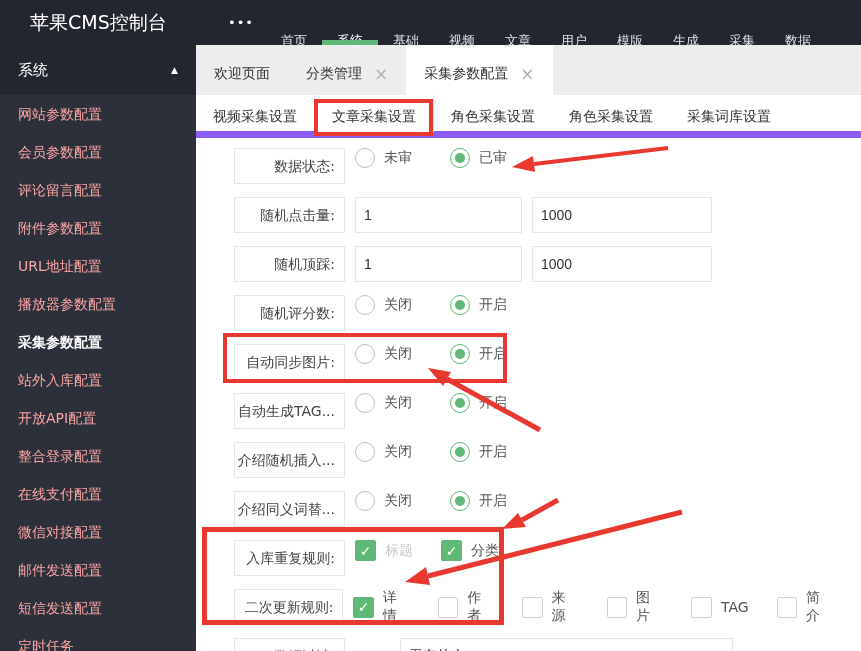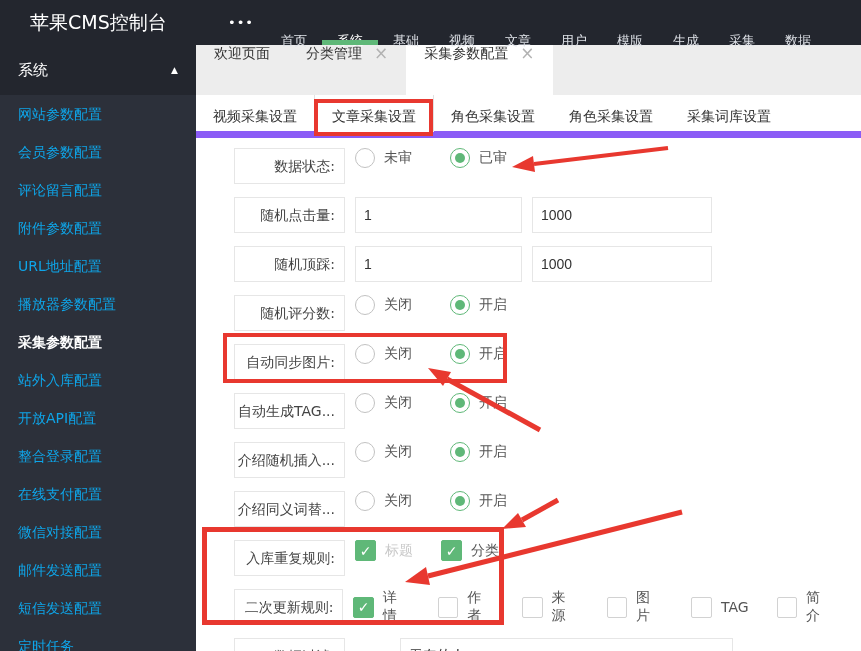--- a/index.html
+++ b/index.html
@@ -14,28 +14,28 @@
   .topnav .nav-item { position:relative; padding:18px 15px; line-height:45px; font-size:13px; color:#dfe2e8; cursor:pointer; white-space:nowrap; }
   .topnav .nav-item.active { color:#fff; }
   .topnav .nav-item.active::after { content:""; position:absolute; left:0; right:0; bottom:0; height:5px; background:#5FB878; }
 
   
   .layout { display:flex; width:861px; height:606px; }
   .sidebar { width:196px; height:606px; background:#2c303a; flex:0 0 196px; }
   .side-header { height:50px; background:#23262e; color:#fff; font-size:15px;
     display:flex; align-items:center; justify-content:space-between; padding:0 18px; cursor:pointer; }
   .side-header .tri { font-size:9px; color:#fff; }
-  .side-item { height:38px; line-height:38px; padding-left:18px; font-size:14px; color:#0ea5e9; cursor:pointer; white-space:nowrap; }
+  .side-item { height:38px; line-height:38px; padding-left:18px; font-size:14px; color:#fca5a5; cursor:pointer; white-space:nowrap; }
   .side-item.active { color:#fff; font-weight:bold; }
 
   .main { flex:1; background:#fff; min-width:0; }
 
   
   .tabbar { height:50px; background:#ededed; display:flex; }
-  .tab { display:flex; align-items:flex-start; padding:0 18px; font-size:14px; color:#333; cursor:pointer; white-space:nowrap; }
+  .tab { display:flex; align-items:flex-end; padding:12px 18px; font-size:14px; color:#333; cursor:pointer; white-space:nowrap; }
   .tab.active { background:#fff; }
   .tab .close { margin-left:12px; color:#b2b2b2; font-size:17px; line-height:1; cursor:pointer; }
 
   
   .subtabs { height:43px; display:flex; border-bottom:7px solid #8b5cf6; }
   .subtab { padding:0 17px; line-height:42px; font-size:14px; color:#333; cursor:pointer; white-space:nowrap; }
   .subtab.active { position:relative; background:#fff; border-left:1px solid #e2e2e2;
     border-right:1px solid #e2e2e2; margin-bottom:-1px; border-bottom:1px solid #fff; }
 
   

